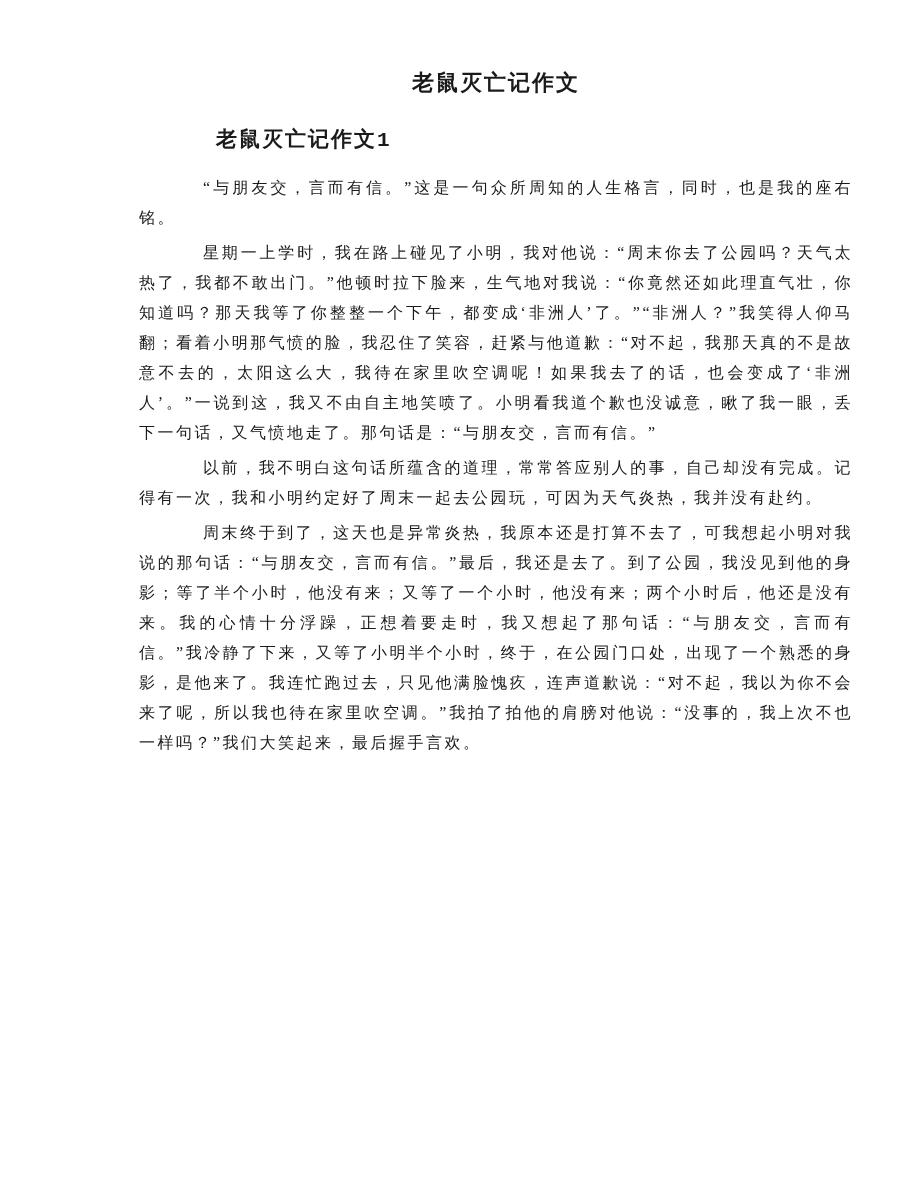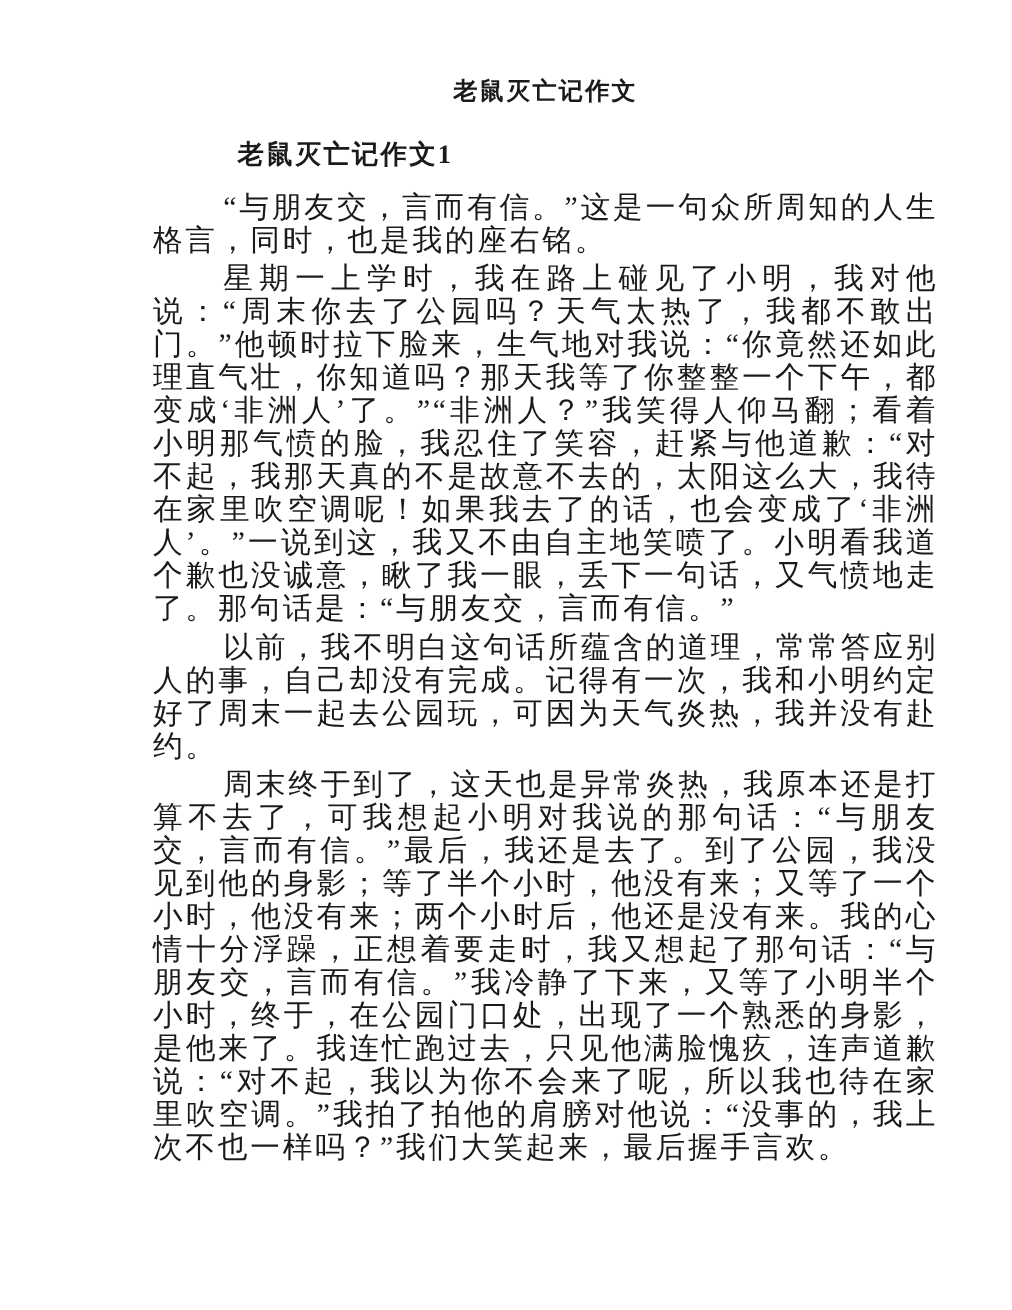--- a/index.html
+++ b/index.html
@@ -21,29 +21,30 @@
   }
   .doc-title {
     font-size: 22px;
     font-weight: bold;
     text-align: center;
     line-height: 30px;
     letter-spacing: 2px;
     margin: 0 0 28px 0;
   }
   .section-heading {
-    font-size: 24px;
+    font-size: 21px;
     font-weight: bold;
     line-height: 30px;
     letter-spacing: 2px;
     text-indent: 77px;
     margin: 0 0 17px 0;
+    font-family: Liberation Mono, monospace;
   }
   .para {
-    font-size: 27px;
+    font-size: 16px;
     line-height: 30px;
     letter-spacing: 2.5px;
     text-align: justify;
     text-justify: inter-character;
     text-indent: 64px;
     margin: 0 0 5px 0;
     word-break: break-all;
   }
 </style>
 </head>

